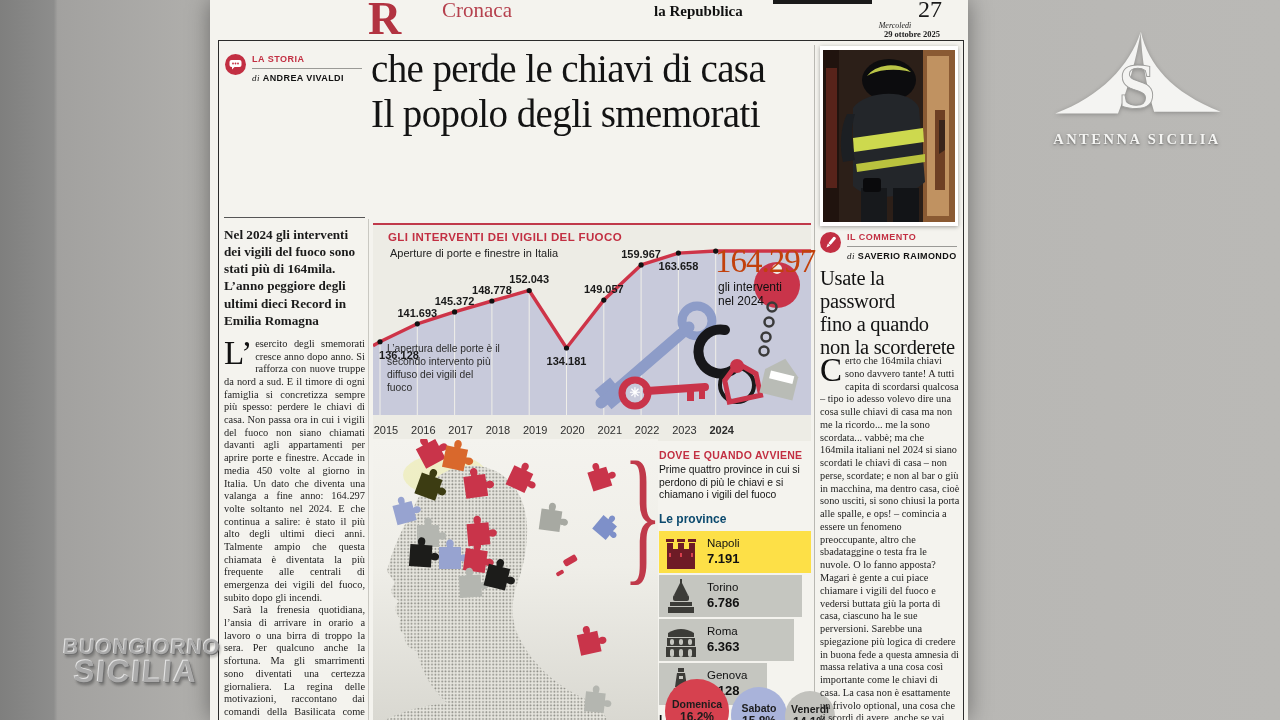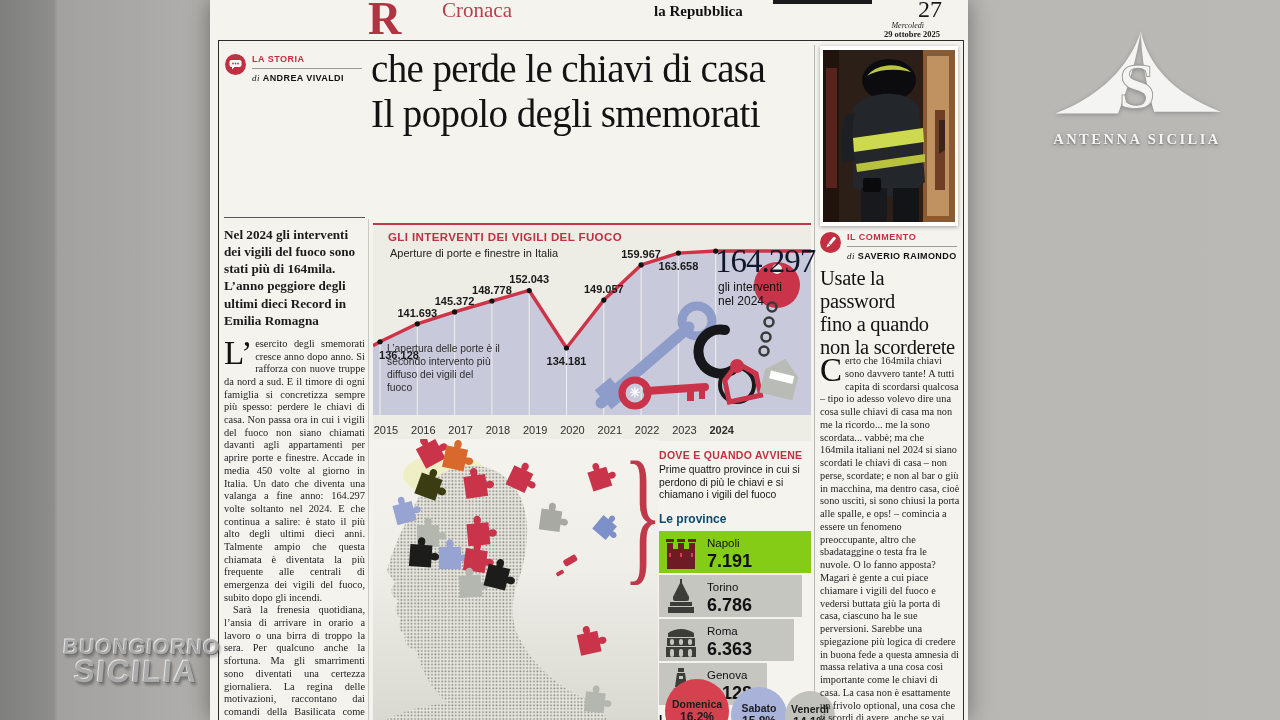--- a/index.html
+++ b/index.html
@@ -7,21 +7,21 @@
     background:linear-gradient(90deg,#7f7f7e 0%,#8d8d8c 4.2%,#a2a19f 4.5%,#b0afac 16%,#b7b6b3 60%,#bab9b6 100%);
     font-family:"Liberation Sans",sans-serif;}
   
   .page{position:absolute;left:210px;top:0;width:758px;height:720px;background:#f4f3ee;
     overflow:hidden;box-shadow:0 0 22px rgba(0,0,0,.4);}
   .r-logo{position:absolute;left:158px;top:-8px;font:bold 46px "Liberation Serif",serif;color:#b23341;}
   .section-name{position:absolute;left:232px;top:-2px;font:21px "Liberation Serif",serif;color:#b5404d;}
   .paper-name{position:absolute;left:444px;top:3px;font:bold 15px "Liberation Serif",serif;color:#111;}
   .mast-bar{position:absolute;left:563px;top:0;width:99px;height:4px;background:#1a1a1a;}
   .pagenum{position:absolute;right:26px;top:-4px;width:90px;text-align:right;font:24px "Liberation Serif",serif;color:#1a1a1a;}
-  .weekday{position:absolute;right:44px;top:21px;width:90px;text-align:right;font:italic 8px "Liberation Serif",serif;color:#222;}
+  .weekday{position:absolute;right:28px;top:21px;width:90px;text-align:center;font:italic 8px "Liberation Serif",serif;color:#222;}
   .dateline{position:absolute;right:28px;top:29px;width:110px;text-align:right;font:bold 8.5px "Liberation Serif",serif;color:#222;}
   .content{position:absolute;left:8px;top:40px;width:744px;height:680px;border:1px solid #2b2b2b;border-bottom:none;}
   
   .kicker-icon{position:absolute;left:6px;top:13px;width:21px;height:21px;border-radius:50%;background:#c22f42;}
   .kicker-label{position:absolute;left:33px;top:13px;font-weight:bold;font-size:9px;letter-spacing:.5px;color:#c22f42;}
   .kicker-rule{position:absolute;left:33px;top:27px;width:110px;height:1px;background:#9a9a96;}
   .byline{position:absolute;left:33px;top:32px;font-size:9px;color:#111;font-weight:bold;letter-spacing:.4px;}
   .byline .di{font:italic 9px "Liberation Serif",serif;font-weight:normal;margin-right:3px;}
   
   .headline{position:absolute;left:152px;top:6px;width:444px;font:400 39px "Liberation Serif",serif;
@@ -35,38 +35,38 @@
   .bodytext p + p{text-indent:9px;}
   .dropcap{float:left;font:400 33px/27px "Liberation Serif",serif;padding:2px 3px 0 0;color:#111;}
   .vrule1{position:absolute;left:149px;top:178px;bottom:0;width:1px;background:#c9c8c2;}
   .vrule2{position:absolute;left:595px;top:4px;bottom:0;width:1px;background:#b9b8b2;}
   
   .infographic{position:absolute;left:154px;top:182px;width:438px;height:216px;background:#edece5;border-top:2px solid #c0394a;}
   .ig-title{position:absolute;left:15px;top:6px;font-weight:bold;font-size:11.5px;letter-spacing:.4px;color:#c22f42;}
   .ig-sub{position:absolute;left:9px;top:22px;font-size:11px;color:#222;margin-left:8px;}
   .ig-svg{position:absolute;left:0;top:0;width:438px;height:216px;}
   .ig-note{position:absolute;left:14px;top:118px;width:114px;font-size:10.3px;line-height:1.25;color:#2d2d2d;}
-  .big-number{position:absolute;left:342px;top:18px;font:400 33px "Liberation Serif",serif;color:#0f172a;letter-spacing:-1px;}
+  .big-number{position:absolute;left:342px;top:18px;font:400 33px "Liberation Serif",serif;color:#c2410c;letter-spacing:-1px;}
   .big-caption{position:absolute;left:345px;top:56px;font-size:12px;line-height:1.15;color:#111;}
   
   .headillo{position:absolute;left:154px;top:398px;width:285px;height:282px;}
   .brace{position:absolute;left:404px;top:398px;font:300 150px/150px "Liberation Serif",serif;color:#c0394a;
     transform:scaleX(.55);transform-origin:left top;}
   
   .dove{position:absolute;left:440px;top:408px;width:152px;height:272px;}
   .dove-title{font-weight:bold;font-size:10.5px;letter-spacing:.3px;color:#c22f42;}
   .dove-sub{margin-top:3px;font-size:10.3px;line-height:1.22;color:#151515;}
   .prov-head{margin-top:10px;font-weight:bold;font-size:12px;color:#0c4a6e;}
   .prov-list{margin-top:5px;}
   .prov-row{position:relative;height:42px;margin-bottom:2px;background:#c5c6c0;}
-  .prov-row.hl{background:#84cc16;}
+  .prov-row.hl{background:#fde047;}
   .prov-row .picon{position:absolute;left:7px;top:4px;width:30px;height:34px;color:#3c3c38;}
   .prov-row.hl .picon{color:#6e1b26;}
   .prov-name{position:absolute;left:48px;top:6px;font-size:11.5px;color:#111;}
-  .prov-val{position:absolute;left:48px;top:20px;font-weight:bold;font-size:18px;color:#111;}
+  .prov-val{position:absolute;left:48px;top:20px;font-weight:bold;font-size:13px;color:#111;}
   .days-head{margin-top:8px;font-weight:bold;font-size:12px;color:#111;}
   .day-bubble{position:absolute;border-radius:50%;display:flex;flex-direction:column;align-items:center;justify-content:center;
     color:#1c1c1c;text-align:center;}
   .day-bubble .dn{font-weight:bold;font-size:10.5px;}
   .day-bubble .dv{font-weight:bold;font-size:12px;}
   
   .photo{position:absolute;left:601px;top:5px;width:138px;height:180px;background:#fff;
     box-shadow:0 1px 4px rgba(0,0,0,.35);padding:3px;box-sizing:border-box;}
   .photo svg{width:100%;height:100%;display:block;}
   .cmt-icon{position:absolute;left:601px;top:191px;width:21px;height:21px;border-radius:50%;background:#c22f42;}

